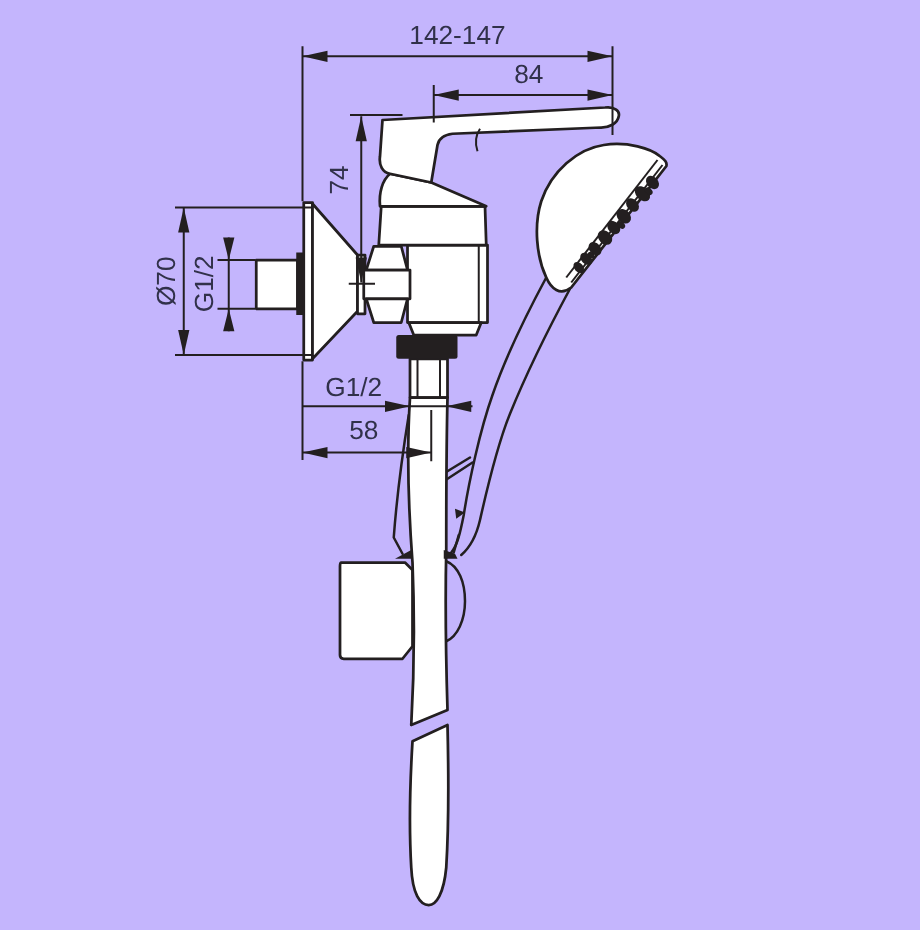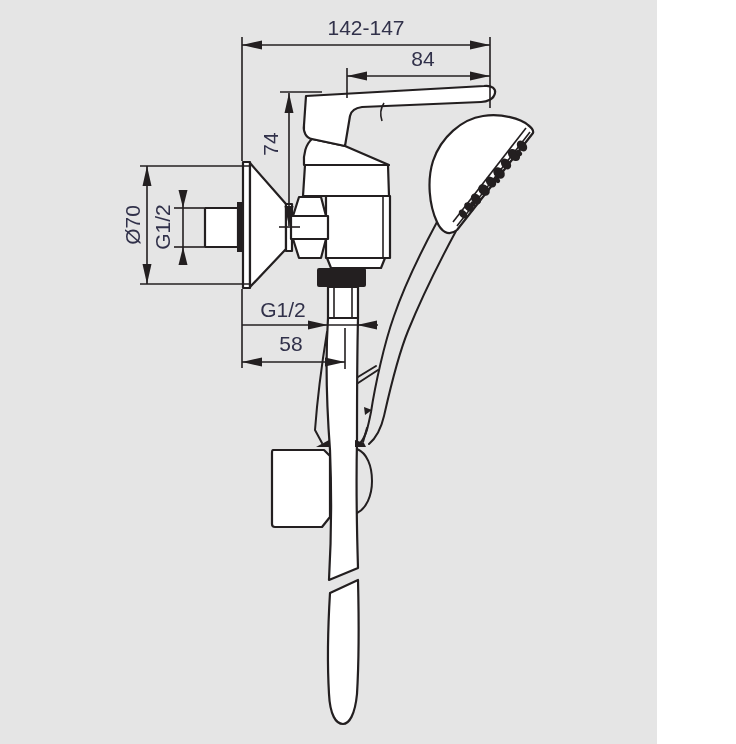--- a/index.html
+++ b/index.html
@@ -1,16 +1,16 @@
 <!DOCTYPE html>
 <html><head>
 <meta charset="utf-8">
 <style>
   html,body{margin:0;padding:0;background:#ffffff;}
-  .stage{position:relative;width:657px;height:744px;background:#e5e5e5;overflow:hidden;
+  .stage{position:relative;width:736px;height:744px;background:#c4b5fd;overflow:hidden;
          font-family:"Liberation Sans", sans-serif;}
   svg{display:block;}
   text{font-family:"Liberation Sans", sans-serif;font-size:21px;fill:#31314a;}
   .part{fill:#ffffff;stroke:#231f20;stroke-width:2.2;stroke-linejoin:round;}
   .part-thin{fill:none;stroke:#231f20;stroke-width:2;stroke-linejoin:round;stroke-linecap:round;}
   .detail{fill:none;stroke:#231f20;stroke-width:1.6;}
   .solid{fill:#231f20;stroke:none;}
   .dim{stroke:#231f20;stroke-width:1.6;fill:none;}
   .arrow{fill:#231f20;stroke:none;}
 </style>

